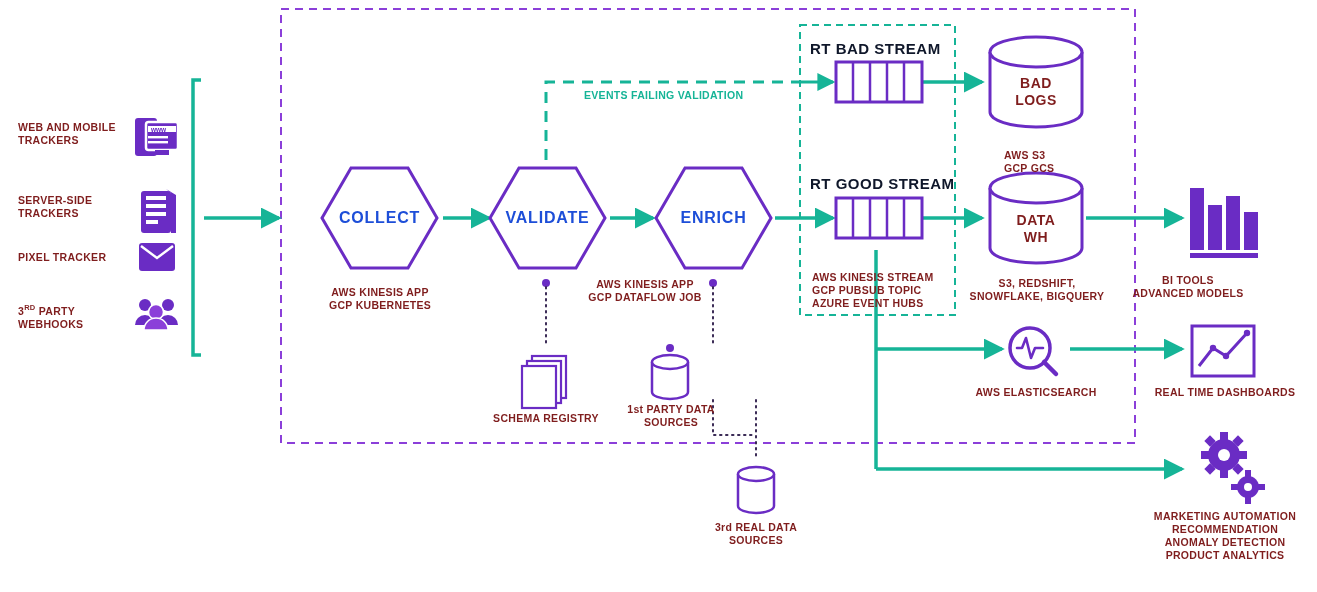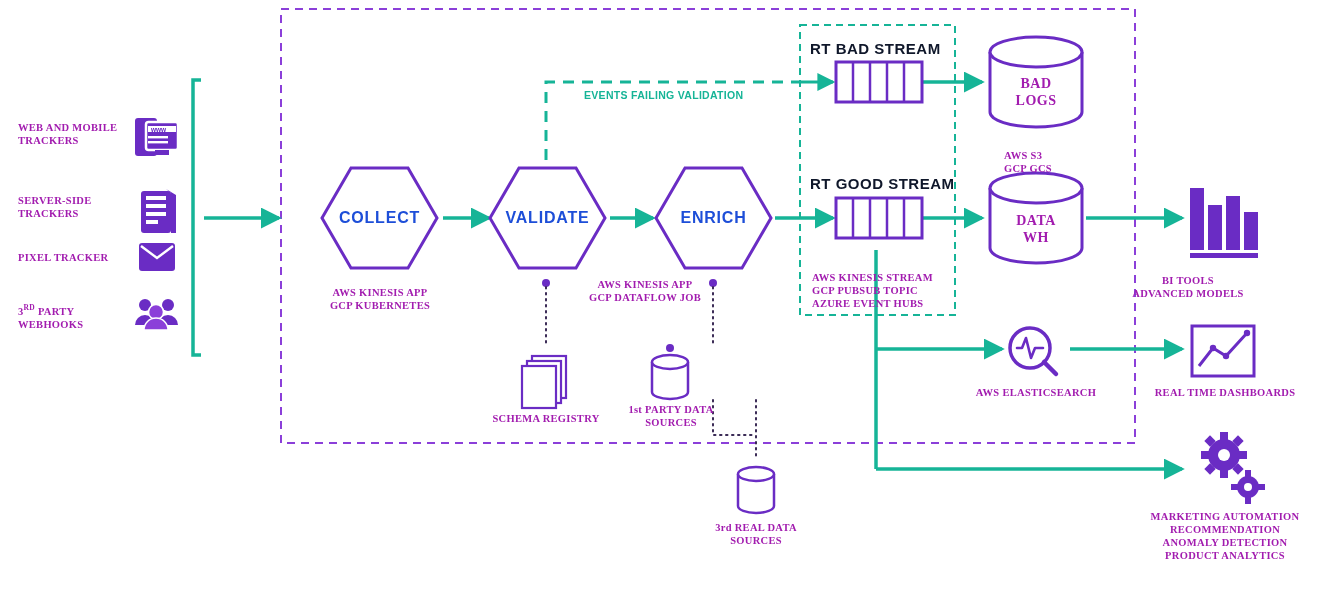--- a/index.html
+++ b/index.html
@@ -15,24 +15,23 @@
     width: 1317px;
     height: 592px;
     background: #ffffff;
     overflow: hidden;
   }
   .abs { position: absolute; }
 
   
   .lbl {
     font-weight: bold;
-    color: #a21caf;
+    color: #7f1d1d;
     letter-spacing: 0.3px;
     line-height: 1.25;
-    font-family: Liberation Serif, serif;
   }
   .lbl-sm { font-size: 10.5px; }
   .center { text-align: center; }
   .left { text-align: left; }
 
   .pipeline-title {
     font-size: 14.5px;
     font-weight: bold;
     color: #6A2CC4;
     letter-spacing: 0.9px;
@@ -263,20 +262,22 @@
 GCP PUBSUB TOPIC
 AZURE EVENT HUBS</div>
 
   <div class="abs lbl center" style="left:990px; top:75px; width:92px; font-size:14px; letter-spacing:0.5px;">BAD</div>
   <div class="abs lbl center" style="left:990px; top:92px; width:92px; font-size:14px; letter-spacing:0.5px;">LOGS</div>
   <div class="abs lbl lbl-sm left" style="left:1004px; top:129px; width:120px; white-space:pre-line;margin-top:20px;">AWS S3
 GCP GCS</div>
 
   <div class="abs lbl center" style="left:990px; top:212px; width:92px; font-size:14px; letter-spacing:0.5px;">DATA</div>
   <div class="abs lbl center" style="left:990px; top:229px; width:92px; font-size:14px; letter-spacing:0.5px;">WH</div>
+  <div class="abs lbl lbl-sm center" style="left:962px; top:277px; width:150px; white-space:pre-line;">S3, REDSHIFT,
+SNOWFLAKE, BIGQUERY</div>
 
   <div class="abs lbl lbl-sm center" style="left:484px; top:412px; width:124px;">SCHEMA REGISTRY</div>
   <div class="abs lbl lbl-sm center" style="left:612px; top:403px; width:118px; white-space:pre-line;">1st PARTY DATA
 SOURCES</div>
   <div class="abs lbl lbl-sm center" style="left:697px; top:521px; width:118px; white-space:pre-line;">3rd REAL DATA
 SOURCES</div>
 
   <div class="abs lbl lbl-sm center" style="left:1112px; top:274px; width:152px; white-space:pre-line;">BI TOOLS
 ADVANCED MODELS</div>
   <div class="abs lbl lbl-sm center" style="left:1145px; top:386px; width:160px;">REAL TIME DASHBOARDS</div>

